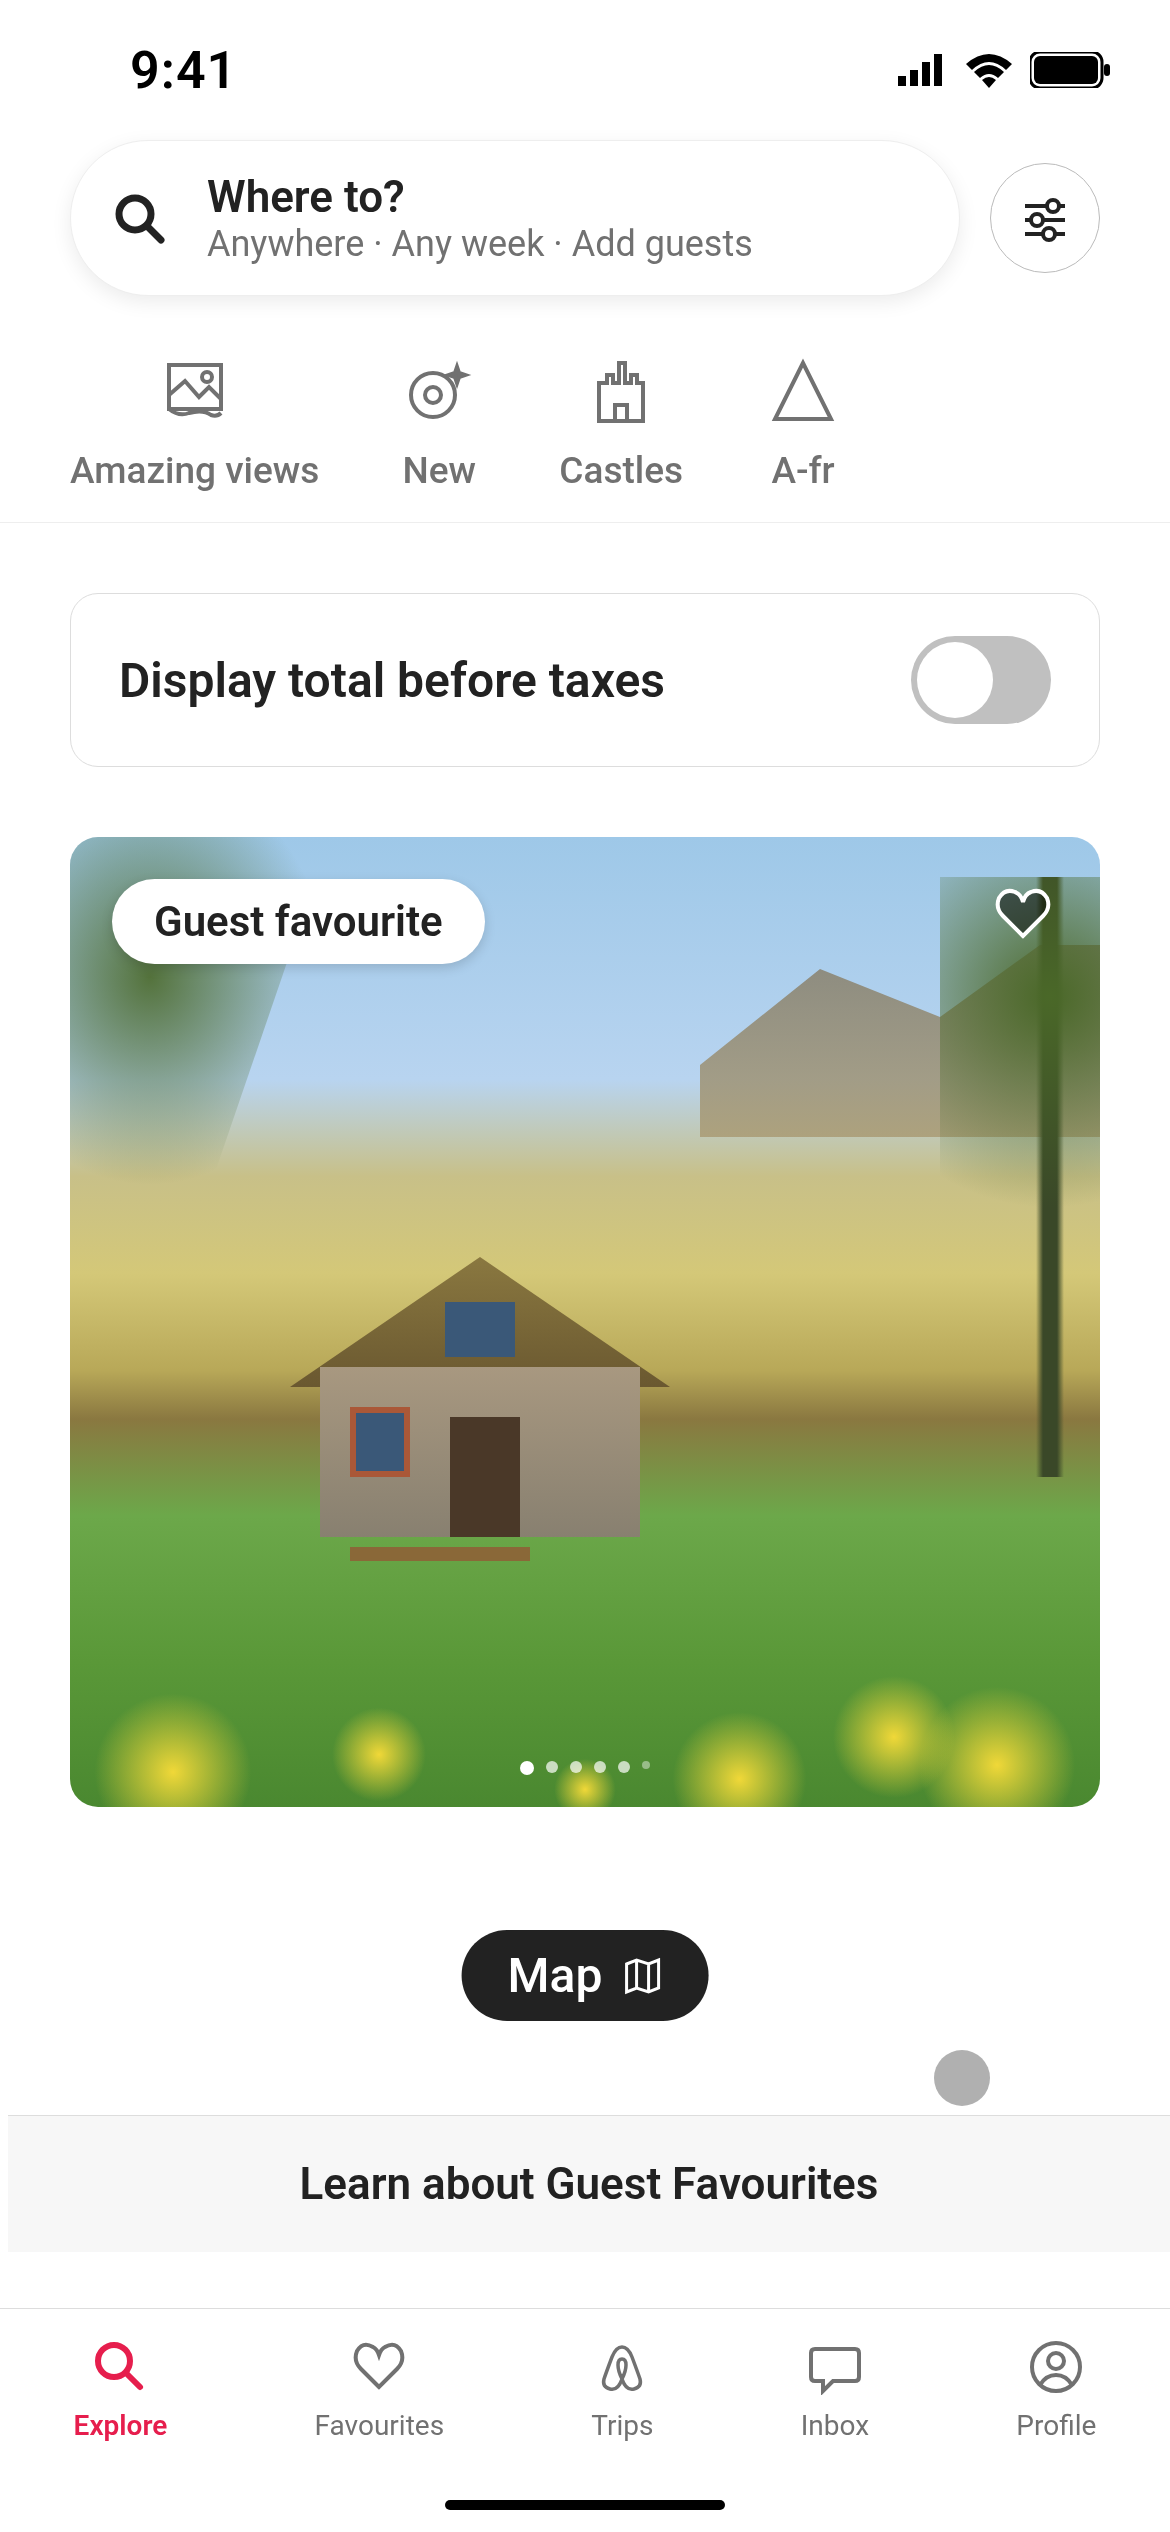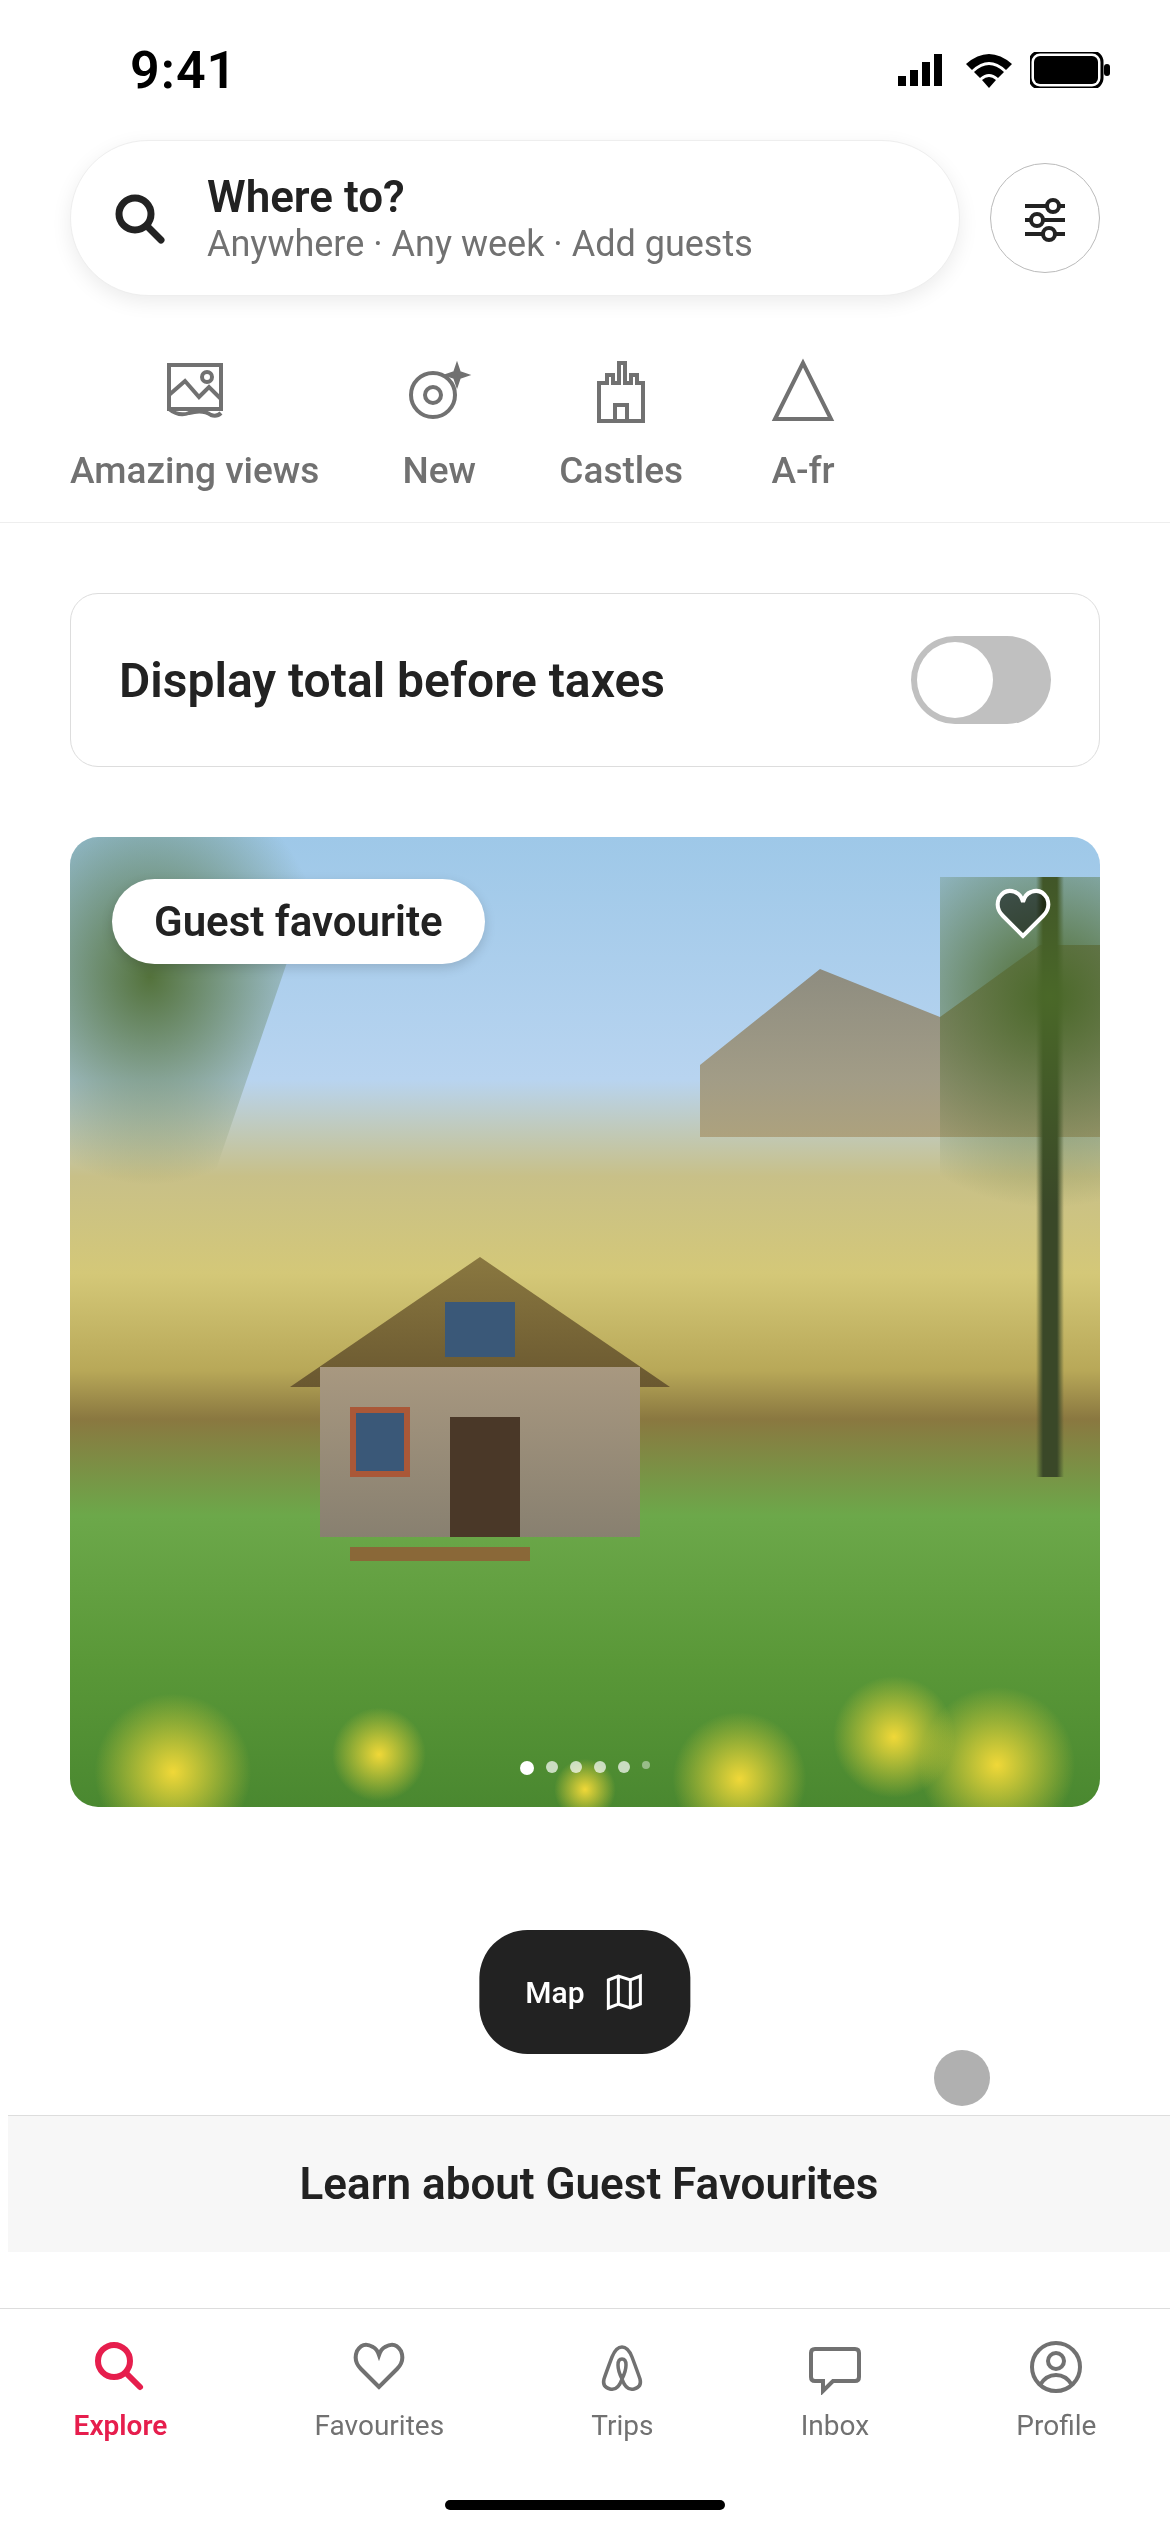--- a/index.html
+++ b/index.html
@@ -55,21 +55,21 @@
     .listing-info { padding: 30px 0; position: relative; }
     .listing-row1 { display: flex; justify-content: space-between; align-items: baseline; }
     .listing-location { font-size: 48px; font-weight: 600; color: #222; }
     .listing-rating { font-size: 46px; color: #222; display: flex; align-items: center; gap: 10px; }
     .listing-host { font-size: 44px; color: #717171; margin-top: 8px; }
     .listing-dates { font-size: 44px; color: #717171; margin-top: 8px; }
     .listing-price { font-size: 44px; color: #222; margin-top: 28px; }
     .listing-price b { font-weight: 600; }
     .price-unit { color: #717171; font-weight: 400; }
     
-    .map-btn { position: absolute; left: 50%; transform: translateX(-50%); top: 1930px; background: #222; color: #fff; border-radius: 48px; padding: 42px 46px; display: flex; align-items: center; gap: 20px; font-size: 30px; font-weight: 500; z-index: 10; }
+    .map-btn { position: absolute; left: 50%; transform: translateX(-50%); top: 1930px; background: #222; color: #fff; border-radius: 48px; padding: 17px 46px; display: flex; align-items: center; gap: 20px; font-size: 48px; font-weight: 500; z-index: 10; }
     .gray-circle { position: absolute; right: 180px; top: 2050px; width: 56px; height: 56px; background: #b0b0b0; border-radius: 50%; z-index: 10; }
     
     .banner { position: absolute; bottom: 280px; left: 0; right: 0; background: #f7f7f7; border-top: 1px solid #ddd; padding: 42px 0; text-align: center; font-size: 44px; font-weight: 600; color: #222; z-index: 5; margin-left: 8px; }
     
     .tab-bar { position: absolute; bottom: 0; left: 0; right: 0; background: #fff; border-top: 1px solid #ddd; display: flex; justify-content: space-around; padding: 28px 0 90px 0; z-index: 10; }
     .tab { display: flex; flex-direction: column; align-items: center; gap: 12px; }
     .tab-icon { width: 60px; height: 60px; display: flex; align-items: center; justify-content: center; }
     .tab-label { font-size: 28px; color: #717171; }
     .tab.active .tab-label { color: #e61e4d; font-weight: 600; }
     

